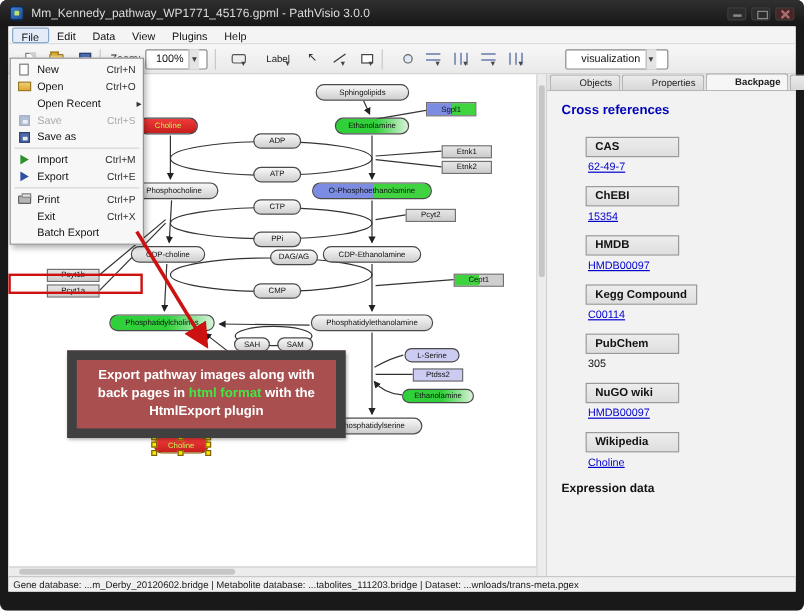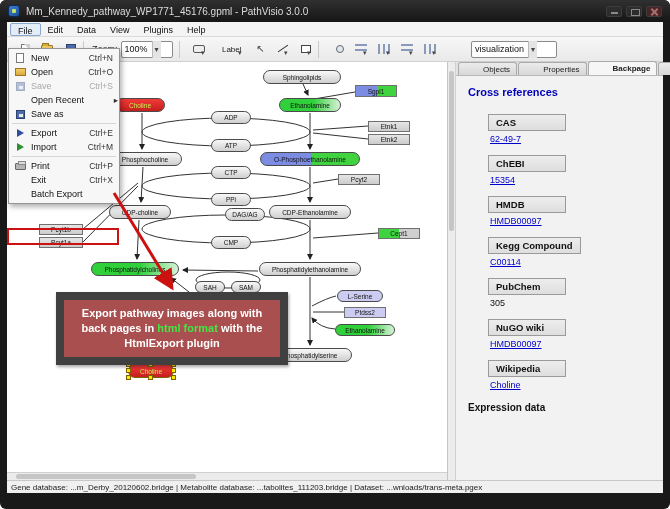--- a/index.html
+++ b/index.html
@@ -26,21 +26,21 @@
   .menubar{position:absolute;left:0;top:0;width:656px;height:15px;background:#f4f4f4;border-bottom:1px solid #dadada;
            display:flex;align-items:center;padding-left:3px;font-size:9px;color:#111;}
   .mb-item{padding:1px 7px;height:13px;line-height:12px;}
   .mb-item.open{background:#e3ecf7;border:1px solid #88a8cc;border-radius:2px;}
   
   .toolbar{position:absolute;left:0;top:15px;width:656px;height:25px;background:linear-gradient(#f7f7f7,#e9e9e9);
            border-bottom:1px solid #cfcfcf;display:flex;align-items:center;padding:0 4px;gap:3px;font-size:9px;color:#222;}
   .tb-btn{width:20px;height:19px;border:1px solid transparent;border-radius:2px;display:flex;align-items:center;justify-content:flex-end;position:relative;}
   .tb-sep{width:1px;height:17px;background:#c9c9c9;margin:0 3px;flex:0 0 auto;}
   .combo{height:17px;background:#ffffff;border:1px solid #8a8a8a;border-radius:2px;display:flex;align-items:center;
-         padding:0 3px;gap:4px;font-size:9px;color:#111;}
+         padding:0 3px;gap:4px;font-size:9px;color:#111;justify-content:center;}
   .combo::after{content:"▾";font-size:8px;color:#444;background:#e4e4e4;border-left:1px solid #bbb;padding:1px 2px;margin-right:-3px;height:15px;display:flex;align-items:center;}
   .dd::after{content:"▾";font-size:7px;color:#444;position:absolute;right:0px;bottom:1px;}
   .zoom-label{margin-left:2px;color:#222;}
   
   .ico-page{width:9px;height:11px;background:#fff;border:1px solid #7a7a7a;position:relative;}
   .ico-page::after{content:"";position:absolute;right:-1px;top:-1px;border:3px solid;border-color:#cfcfcf #cfcfcf transparent transparent;}
   .ico-folder{width:12px;height:9px;background:linear-gradient(#f3cf6b,#dba83a);border:1px solid #9a7722;border-radius:1px;position:relative;}
   .ico-folder::before{content:"";position:absolute;left:0;top:-3px;width:5px;height:2px;background:#dba83a;border:1px solid #9a7722;border-bottom:none;}
   .ico-floppy{width:10px;height:10px;background:#4d6cad;border:1px solid #2c4070;position:relative;}
   .ico-floppy::after{content:"";position:absolute;left:2px;bottom:1px;width:5px;height:4px;background:#e8e8e8;}
@@ -319,53 +319,53 @@
         <span class="fm-label">New</span>
         <span class="fm-short">Ctrl+N</span>
       </div>
       <div class="fm-item">
         <span class="fm-ico">
           <span class="mi-open"></span>
         </span>
         <span class="fm-label">Open</span>
         <span class="fm-short">Ctrl+O</span>
       </div>
-      <div class="fm-item disabled">
-        <span class="fm-ico">
-          <span class="mi-save"></span>
-        </span>
-        <span class="fm-label">Save</span>
-        <span class="fm-short">Ctrl+S</span>
-      </div>
       <div class="fm-item">
         <span class="fm-ico"></span>
         <span class="fm-label">Open Recent</span>
         <span class="fm-short">▸</span>
       </div>
+      <div class="fm-item disabled">
+        <span class="fm-ico">
+          <span class="mi-save"></span>
+        </span>
+        <span class="fm-label">Save</span>
+        <span class="fm-short">Ctrl+S</span>
+      </div>
       <div class="fm-item">
         <span class="fm-ico">
           <span class="mi-saveas"></span>
         </span>
         <span class="fm-label">Save as</span>
         <span class="fm-short"></span>
       </div>
       <div class="fm-sep"></div>
       <div class="fm-item">
         <span class="fm-ico">
+          <span class="mi-import"></span>
+        </span>
+        <span class="fm-label">Import</span>
+        <span class="fm-short">Ctrl+M</span>
+      </div>
+      <div class="fm-item">
+        <span class="fm-ico">
           <span class="mi-export"></span>
         </span>
         <span class="fm-label">Export</span>
         <span class="fm-short">Ctrl+E</span>
-      </div>
-      <div class="fm-item">
-        <span class="fm-ico">
-          <span class="mi-import"></span>
-        </span>
-        <span class="fm-label">Import</span>
-        <span class="fm-short">Ctrl+M</span>
       </div>
       <div class="fm-sep"></div>
       <div class="fm-item">
         <span class="fm-ico">
           <span class="mi-print"></span>
         </span>
         <span class="fm-label">Print</span>
         <span class="fm-short">Ctrl+P</span>
       </div>
       <div class="fm-item">

